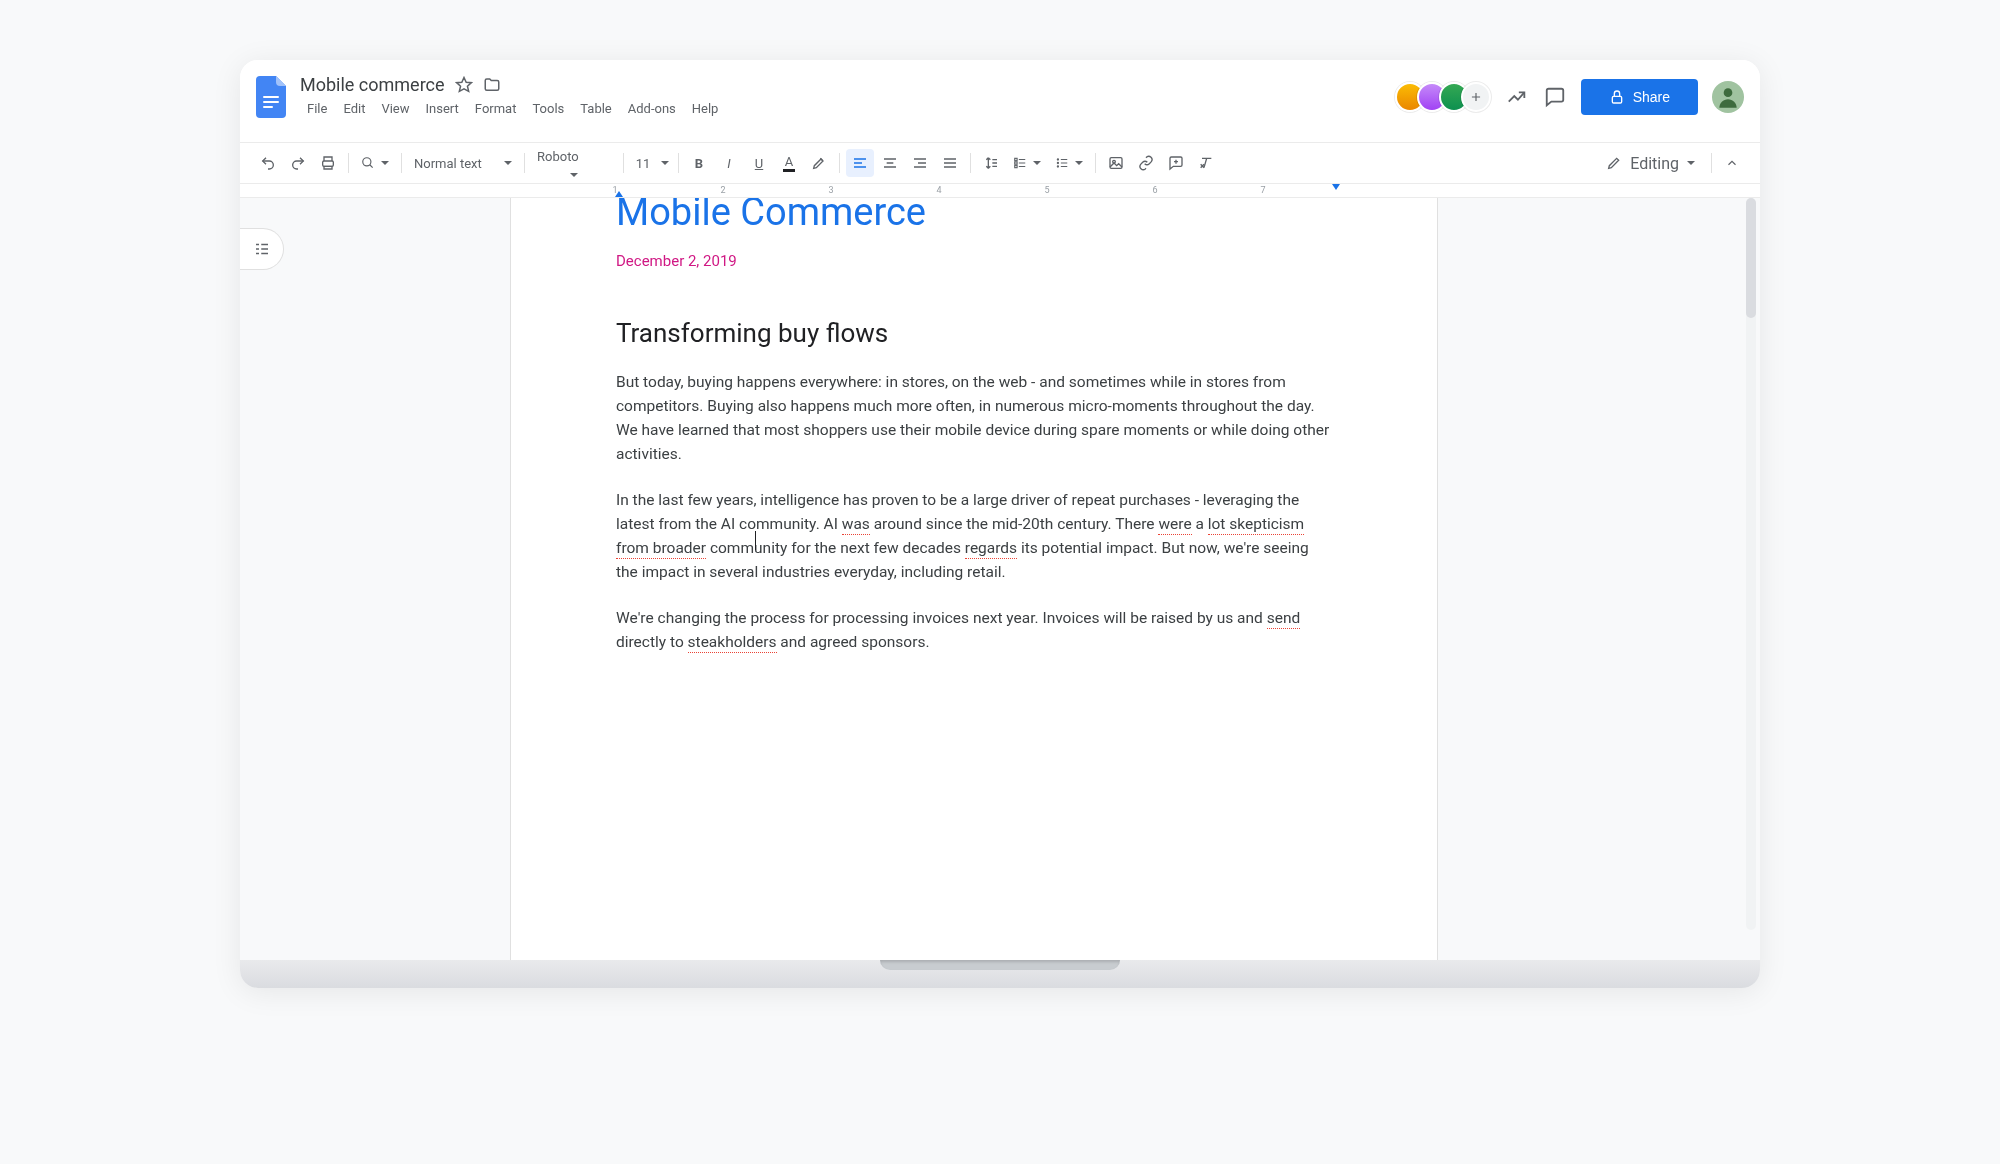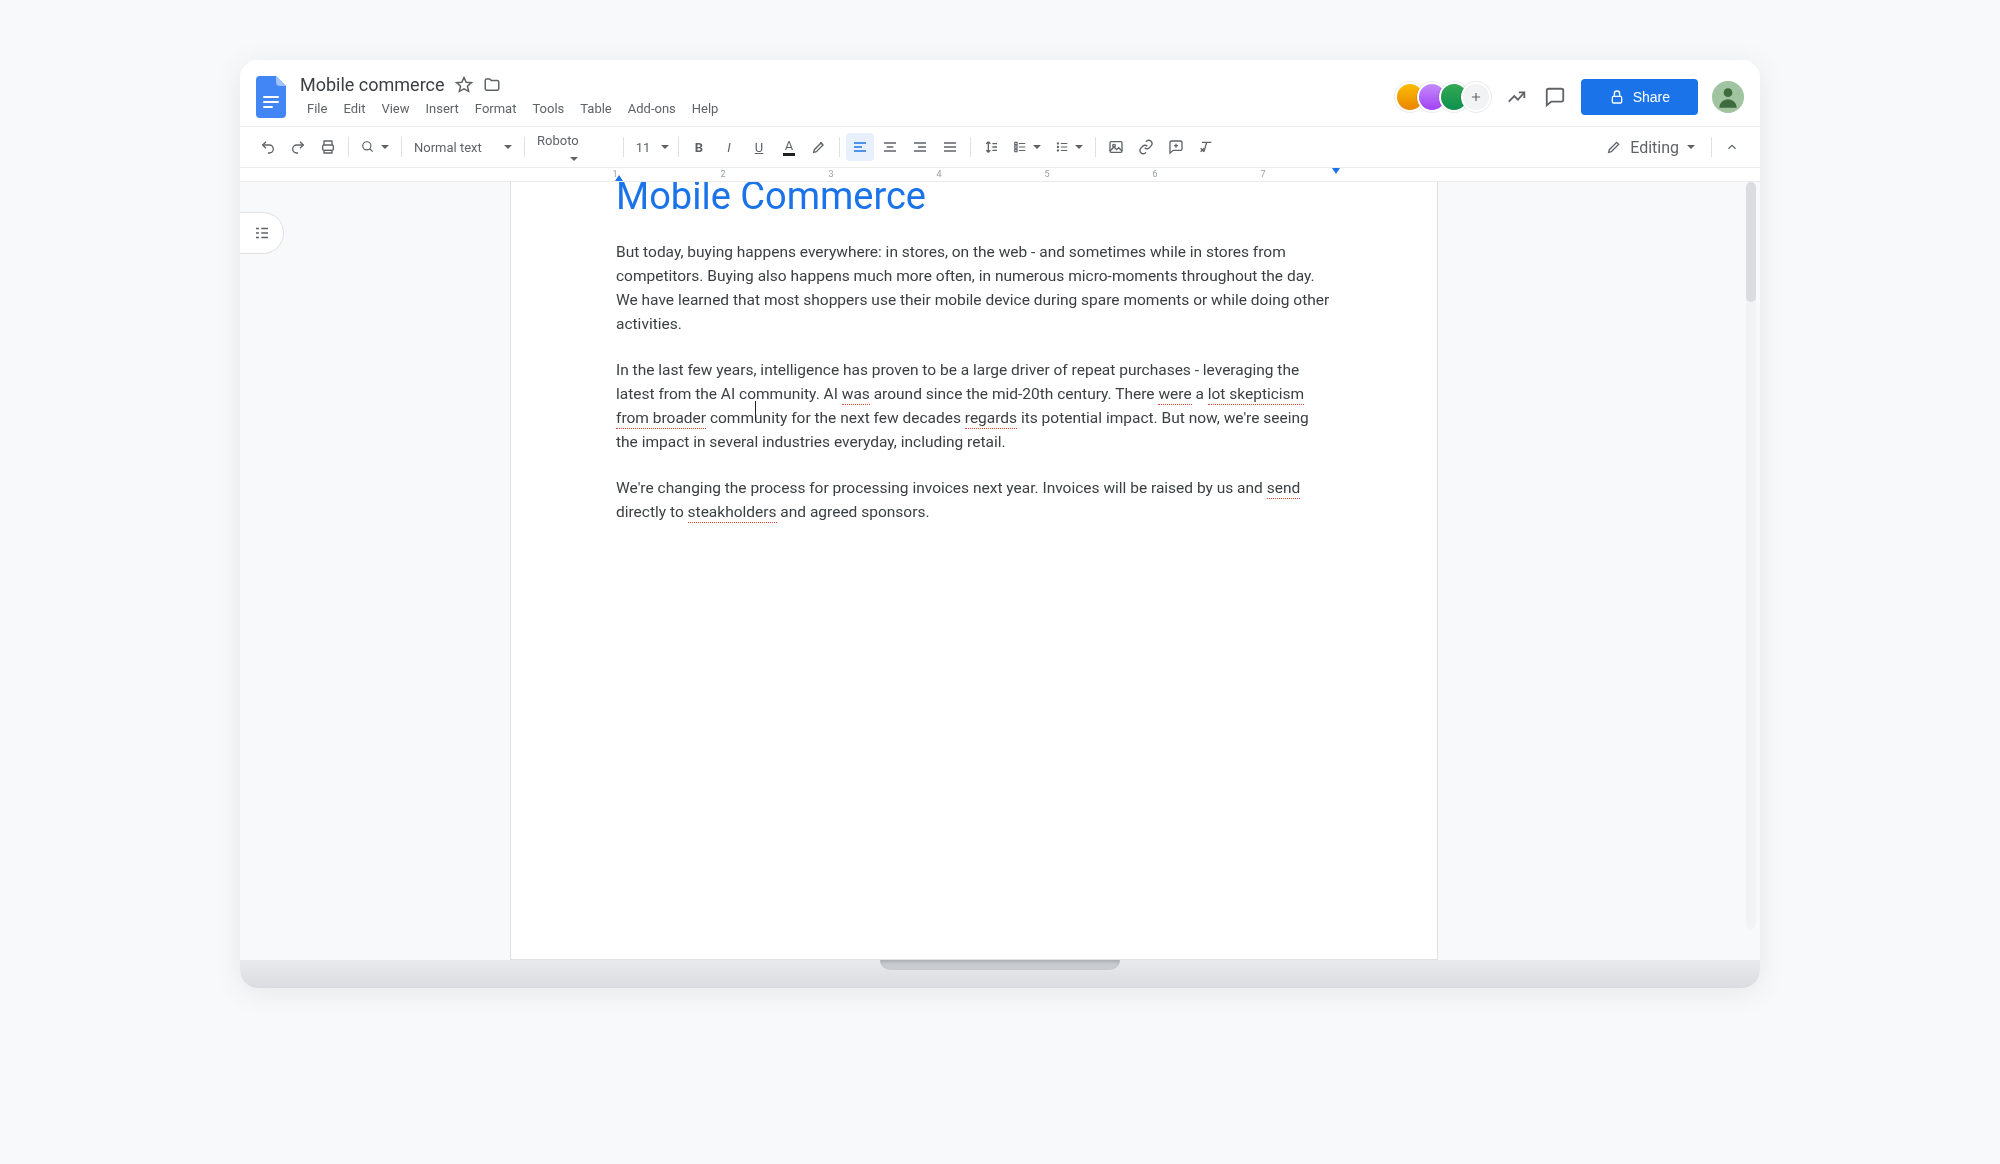--- a/index.html
+++ b/index.html
@@ -99,20 +99,21 @@
   .profile svg{width:26px;height:26px;}
 
   
   .toolbar {
     display:flex; align-items:center;
     padding:4px 14px;
     border-top:1px solid #ebebeb;
     border-bottom:1px solid #ebebeb;
     gap:2px;
     height:42px;
+    margin-top:16px;
   }
   .tbtn {
     min-width:28px; height:28px;
     display:flex; align-items:center; justify-content:center;
     border-radius:4px; cursor:pointer; color:#5f6368;
     font-size:13px;
   }
   .tbtn.active { background:#e8f0fe; color:#1a73e8; }
   .tsep { width:1px; height:20px; background:#e0e0e0; margin:0 4px; }
   .style-sel { padding:0 6px; gap:6px; display:flex; align-items:center; }
@@ -490,20 +491,22 @@
 
     <div class="workspace">
       <div class="outline-tab">
         <svg width="18" height="18" viewBox="0 0 24 24" fill="none" stroke="currentColor" stroke-width="2">
             <path d="M4 6h4M4 12h4M4 18h4M11 6h9M11 12h9M11 18h9"></path>
           </svg>
       </div>
 
       <div class="page">
         <h1 class="doc-h1">Mobile Commerce</h1>
+        <div class="doc-date">December 2, 2019</div>
+        <h2 class="doc-h2">Transforming buy flows</h2>
 
         <p class="doc-p">But today, buying happens everywhere: in stores, on the web - and sometimes while in stores from competitors. Buying also happens much more often, in numerous micro-moments throughout the day. We have learned that most shoppers use their mobile device during spare moments or while doing other activities.</p>
 
         <p class="doc-p">
           <span>In the last few years, intelligence has proven to be a large driver of repeat purchases - leveraging the latest from the AI co</span><span class="cursor"></span><span>mmunity. AI </span><span class="sugg">was</span><span> around since the mid-20th century. There </span><span class="sugg">were</span><span> a </span><span class="sugg">lot skepticism</span><span> </span><span class="sugg">from broader</span><span> community for the next few decades </span><span class="sugg">regards</span><span> its potential impact. But now, we're seeing the impact in several industries everyday, including retail.</span>
         </p>
 
         <p class="doc-p">
           <span>We're changing the process for processing invoices next year. Invoices will be raised by us and </span><span class="sugg">send</span><span> directly to </span><span class="sugg">steakholders</span><span> and agreed sponsors.</span>
         </p>

